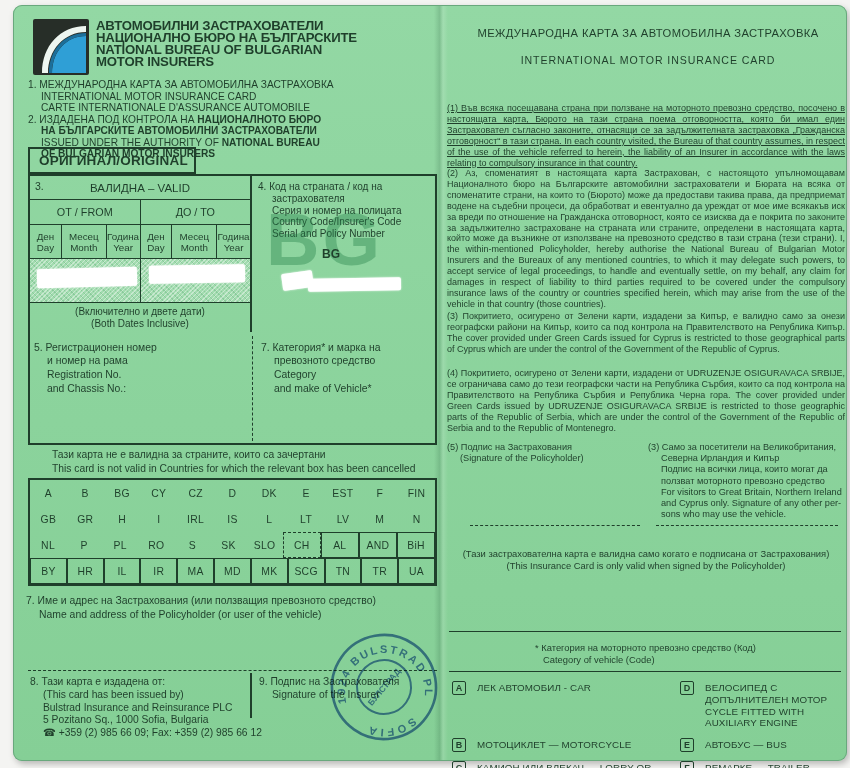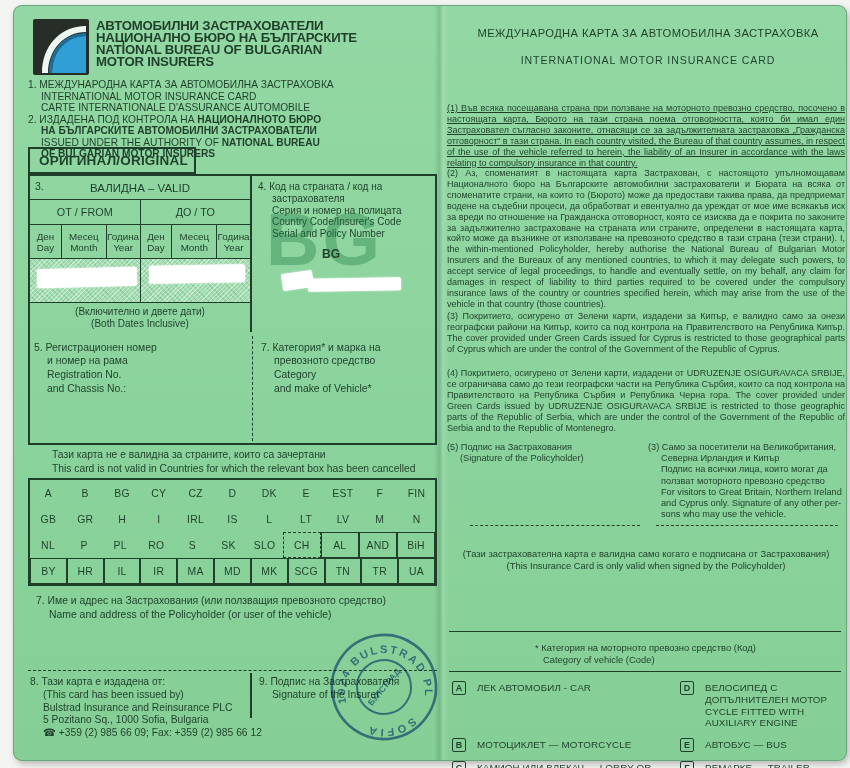--- a/index.html
+++ b/index.html
@@ -65,21 +65,21 @@
   .notes { left:28px; top:448px; font-size:10.3px; line-height:14px;margin-left:24px; }
 
   .cbox { left:28px; top:478px; width:409px; height:108px; border:2px solid #1f3f2b;
     display:flex; flex-direction:column; }
   .cgrid-row { flex:1; display:flex; }
   .cgrid-cell { flex:1; display:flex; align-items:center; justify-content:center;
     font-size:10.4px; letter-spacing:.3px; }
   .b-solid { border:1.6px solid #1f3f2b; }
   .b-dashed { border:1.4px dashed #1f3f2b; }
 
-  .s7 { left:36px; top:594px; font-size:10.4px; line-height:14px; }
+  .s7 { left:26px; top:594px; font-size:10.4px; line-height:14px; }
   .s7 .ind { margin-left:13px; }
   .dashhr { left:28px; top:670px; width:409px; border-top:1.6px dashed #1f3f2b; }
   .s8 { left:30px; top:676px; font-size:10.3px; line-height:12.8px; }
   .s8 .ind { margin-left:13px; }
   .vdiv89 { left:250px; top:673px; height:45px; border-left:2px solid #1f3f2b; }
   .s9 { left:259px; top:676px; font-size:10.3px; line-height:12.8px; }
   .s9 .ind { margin-left:13px; }
   .stamp { left:327px; top:630px; width:114px; height:114px; opacity:.82;
     transform:rotate(-10deg); mix-blend-mode:multiply; }
 

